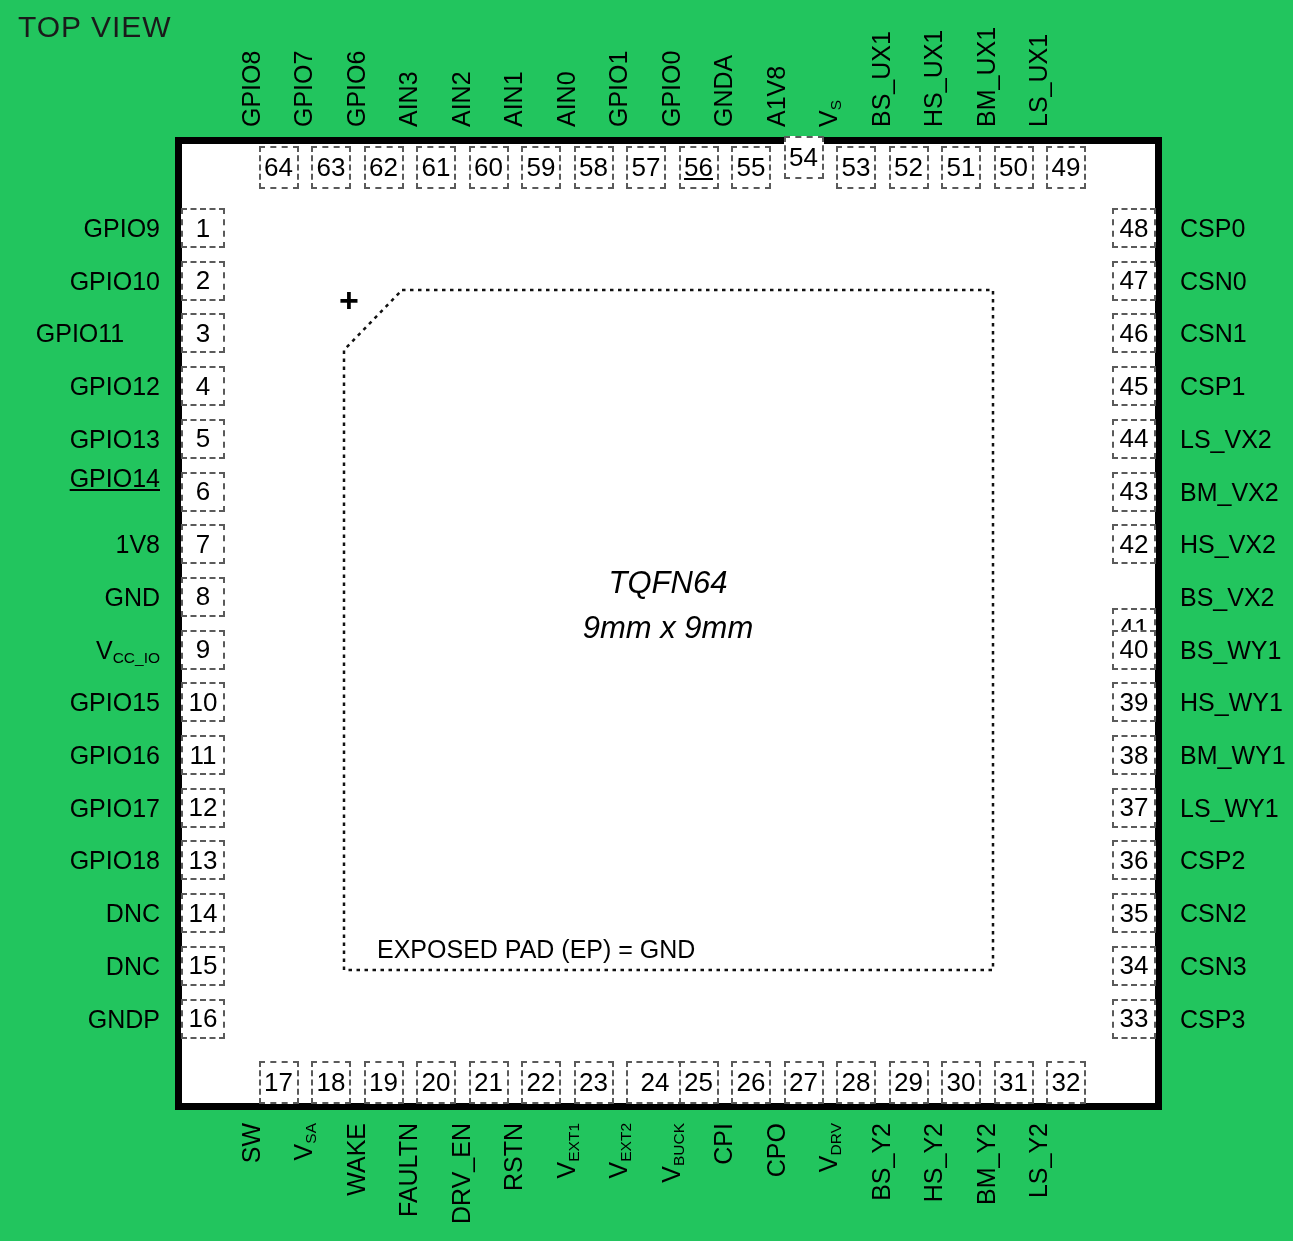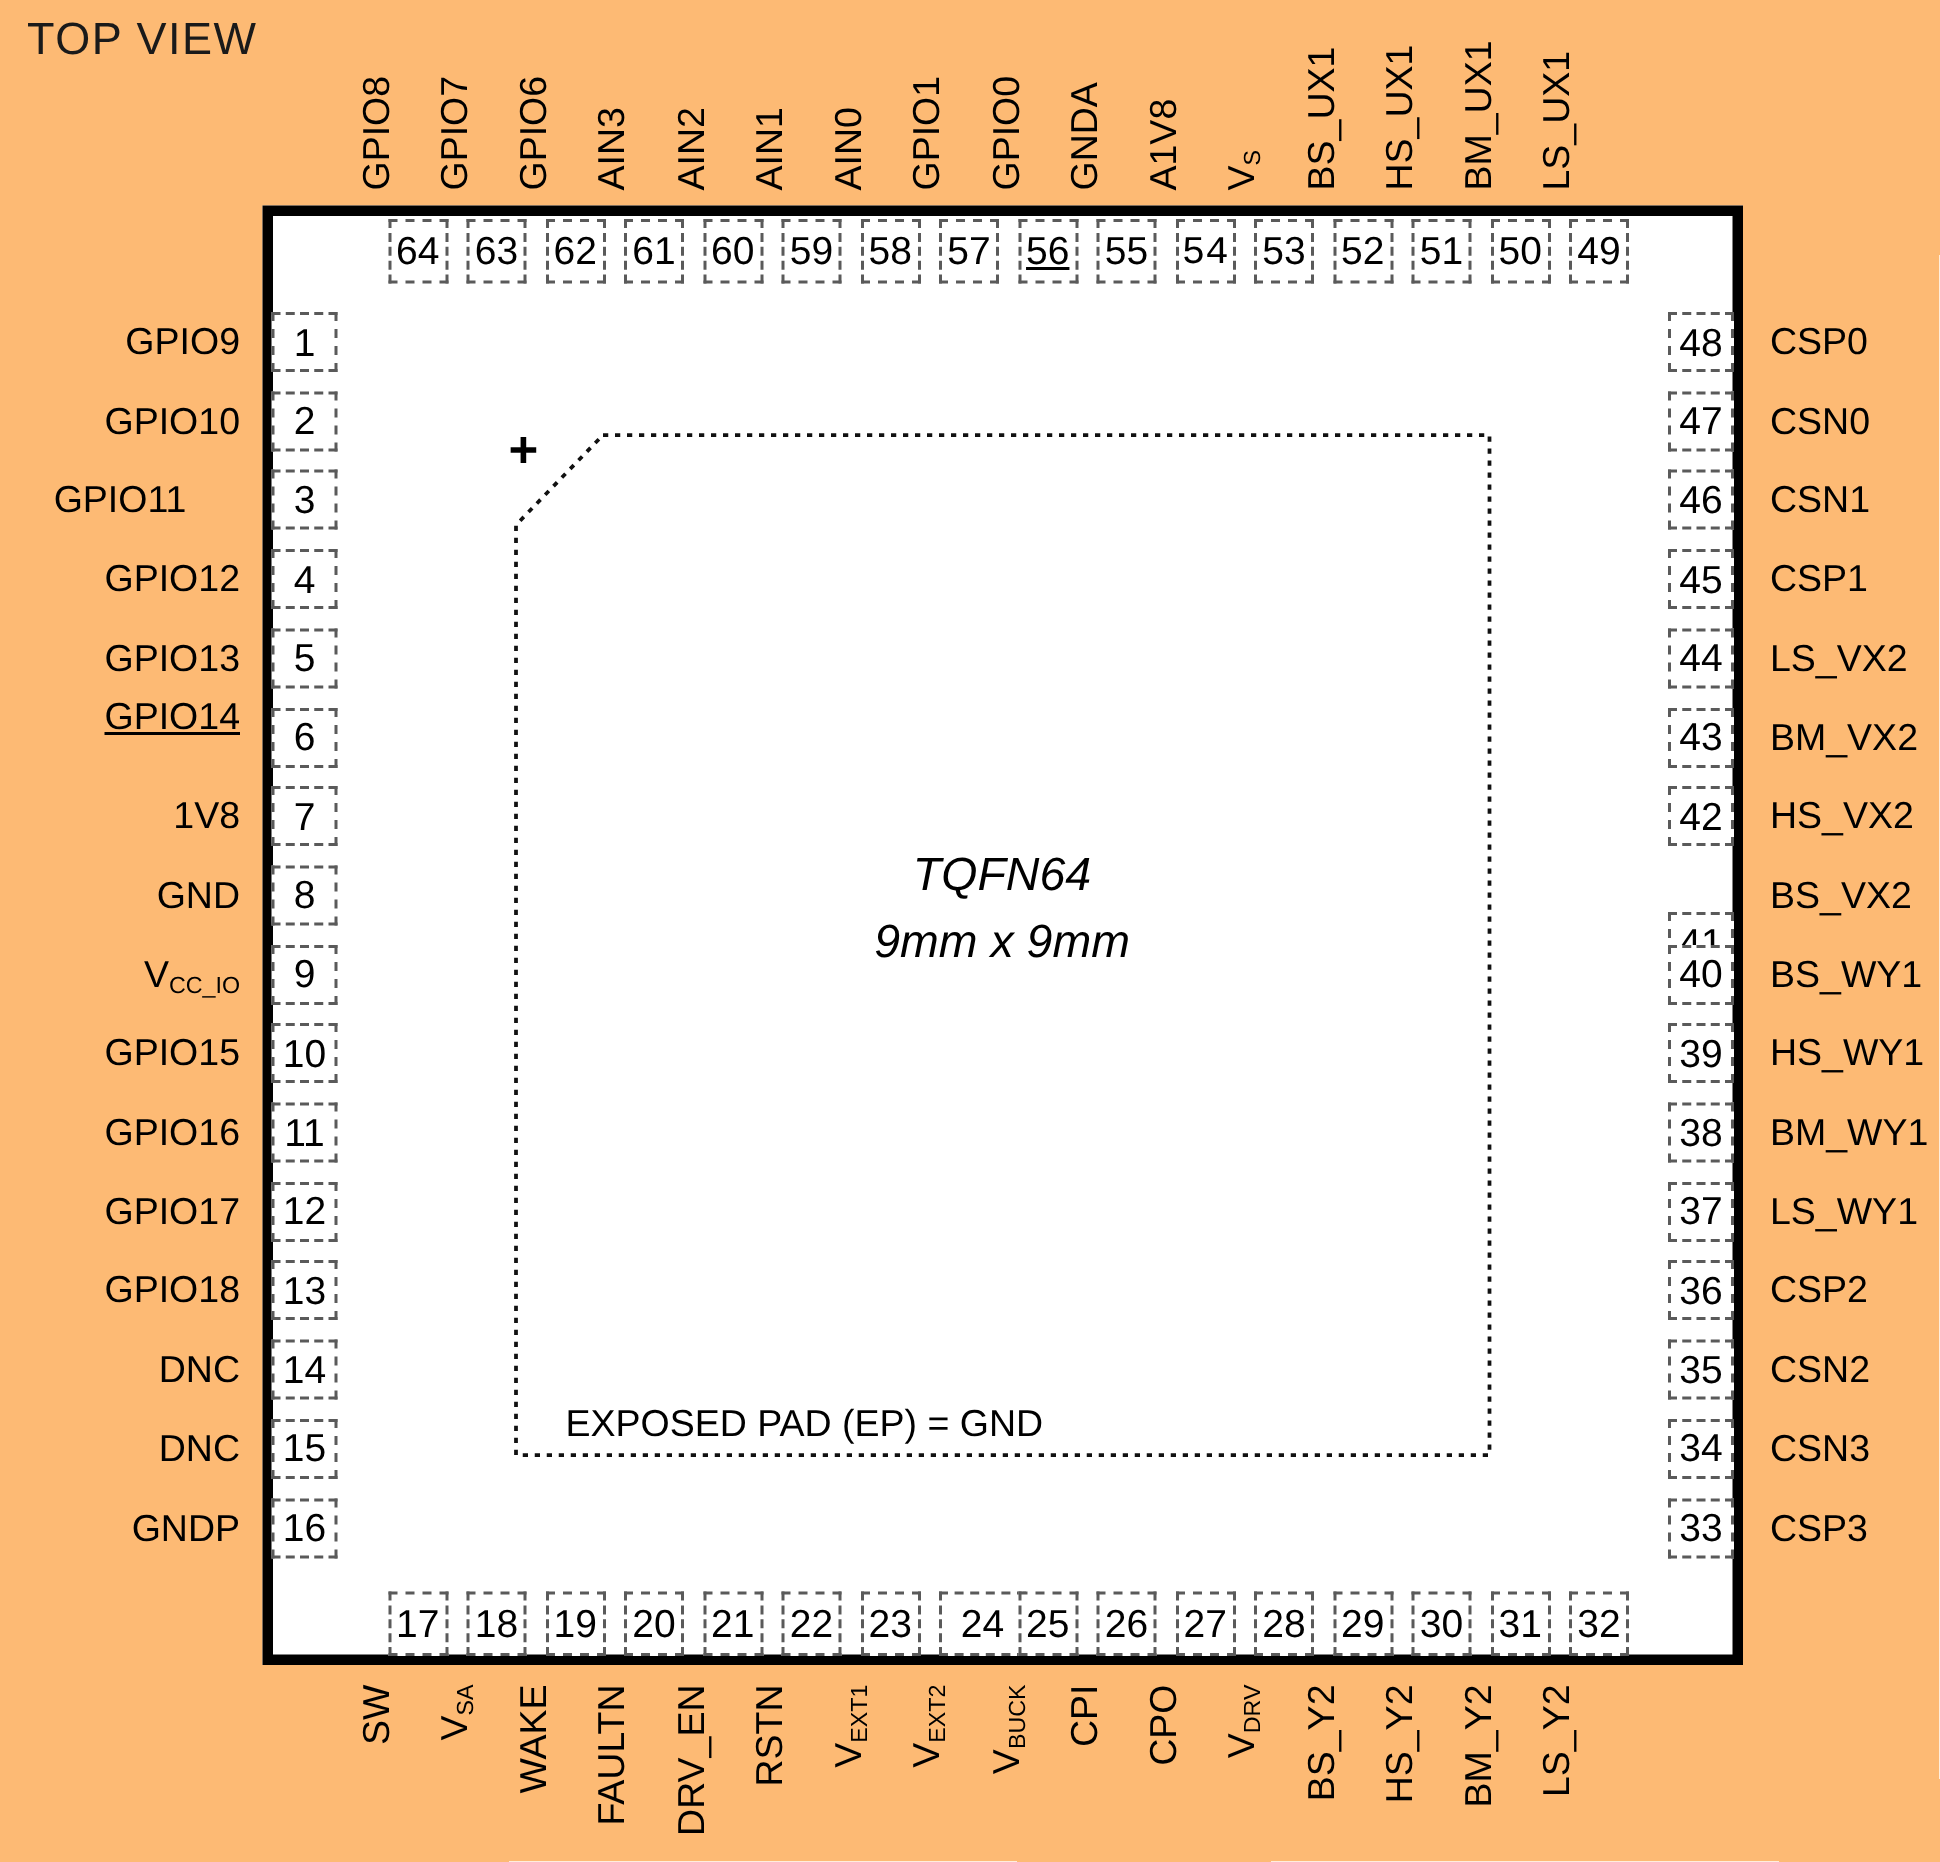--- a/index.html
+++ b/index.html
@@ -1,17 +1,17 @@
 <!DOCTYPE html>
 <html><head>
 <meta charset="utf-8">
 <style>
   html,body{margin:0;padding:0;background:#ffffff;}
   #stage{
-    position:relative;width:1293px;height:1241px;background:#fdba74;
+    position:relative;width:1293px;height:1241px;background:#22c55e;
     font-family:"Liberation Sans","DejaVu Sans",sans-serif;color:#000;overflow:hidden;
   }
   .page-title{
     position:absolute;left:18px;top:10px;font-size:30px;letter-spacing:1px;color:#1a1a1a;
   }
   .chip-outline{
     position:absolute;left:175px;top:137px;width:987px;height:973px;
     border:7px solid #000;box-sizing:border-box;background:#fff;
   }
   .pad-svg{position:absolute;left:0;top:0;pointer-events:none;}
@@ -99,21 +99,21 @@
     </div>
     <div class="label-top" style="left: 632px; top: 99px;"><span>GPIO1</span></div>
     <div class="pin-box" style="left: 678.5px; top: 146px; width: 40px; height: 43px; text-decoration: underline;">
       <span>56</span>
     </div>
     <div class="label-top" style="left: 684.5px; top: 99px;"><span>GPIO0</span></div>
     <div class="pin-box" style="left: 731px; top: 146px; width: 40px; height: 43px;">
       <span>55</span>
     </div>
     <div class="label-top" style="left: 737px; top: 99px;"><span>GNDA</span></div>
-    <div class="pin-box" style="left: 783.5px; top: 146px; width: 40px; height: 43px; font-family: Liberation Mono, monospace;">
+    <div class="pin-box" style="left: 783.5px; top: 136px; width: 40px; height: 43px;">
       <span>54</span>
     </div>
     <div class="label-top" style="left: 789.5px; top: 99px;"><span>A1V8</span></div>
     <div class="pin-box" style="left: 836px; top: 146px; width: 40px; height: 43px;">
       <span>53</span>
     </div>
     <div class="label-top" style="left: 842px; top: 99px;"><span>V</span><span class="subsc">S</span></div>
     <div class="pin-box" style="left: 888.5px; top: 146px; width: 40px; height: 43px;">
       <span>52</span>
     </div>

